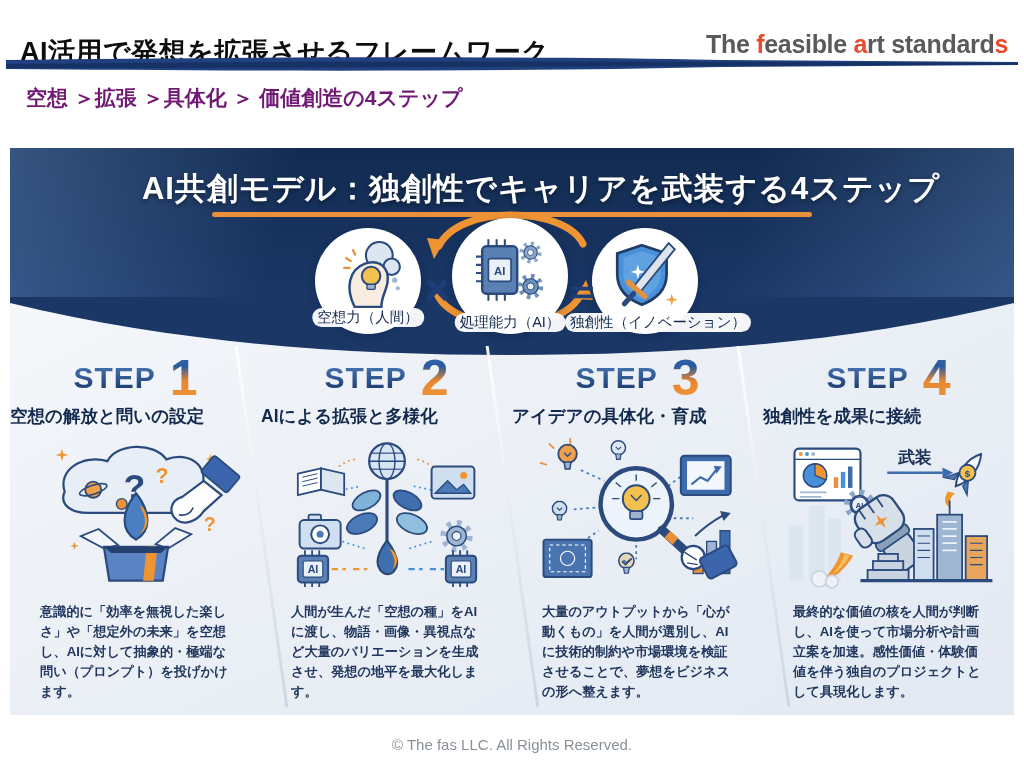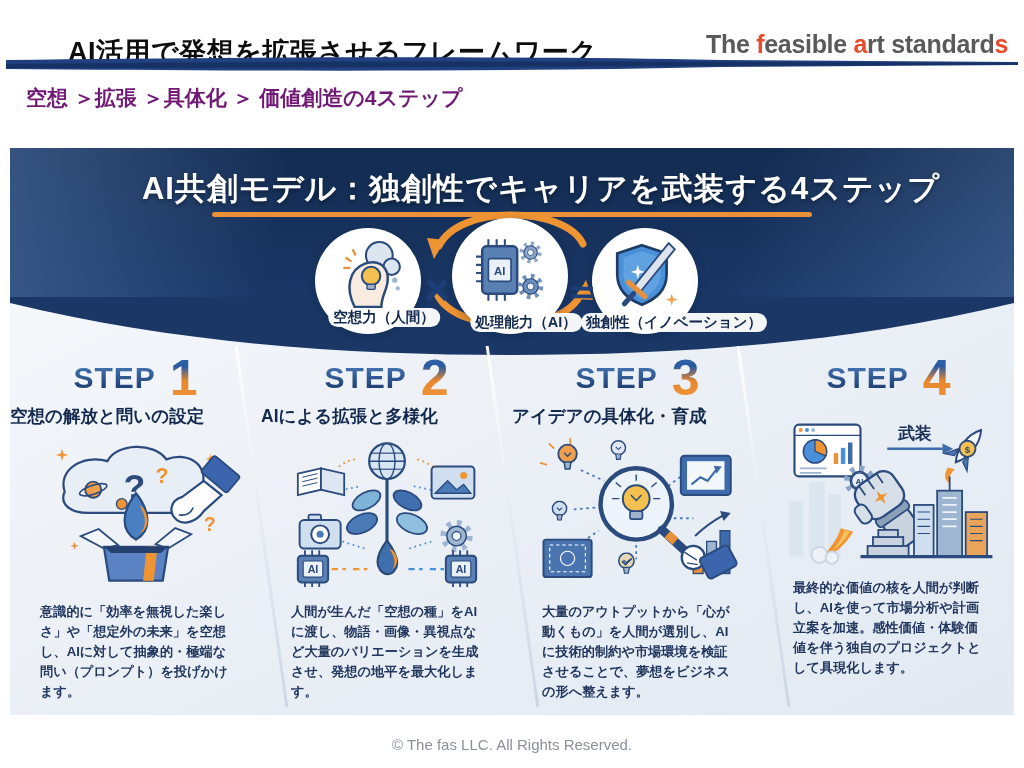--- a/index.html
+++ b/index.html
@@ -1,19 +1,19 @@
 <!DOCTYPE html>
 <html><head>
 <meta charset="utf-8">
 <style>
   html,body{margin:0;padding:0;width:1024px;height:768px;}
   body{background:#ffffff;font-family:"Liberation Sans","DejaVu Sans",sans-serif;position:relative;overflow:hidden;}
 
   
-  .top-title{position:absolute;left:20px;top:16px;font-size:27px;font-weight:900;color:#0d0d0d;letter-spacing:.5px;white-space:nowrap;margin-left:48px;}
+  .top-title{position:absolute;left:20px;top:16px;font-size:27px;font-weight:900;color:#0d0d0d;letter-spacing:.5px;white-space:nowrap;}
   .logo{position:absolute;right:16px;top:30px;font-size:25px;font-weight:700;color:#5a5a5a;letter-spacing:-.3px;white-space:nowrap;}
   .logo .r{color:#e84b2c;}
   .brush{position:absolute;left:0;top:56px;width:1024px;height:20px;display:block;}
   .subtitle{position:absolute;left:26px;top:84px;font-size:21px;font-weight:900;color:#701a75;white-space:nowrap;}
 
   
   .infographic{position:absolute;left:10px;top:148px;width:1004px;height:567px;
     background:linear-gradient(155deg,#f8fafc 0%,#eef2f7 40%,#e2e9f2 100%);overflow:hidden;}
   .banner{position:absolute;top:0;left:0;right:0;height:150px;background:linear-gradient(180deg,#122b50 0%,#1a3766 100%);padding-left:29px;}
   .banner::before{content:"";position:absolute;inset:0;
@@ -25,22 +25,22 @@
 
   
   .formula{position:absolute;top:66px;left:0;width:1004px;height:140px;z-index:4;}
   .arcs{position:absolute;left:405px;top:-18px;width:190px;height:160px;}
   .fcircle{position:absolute;background:#ffffff;border-radius:50%;box-shadow:0 3px 10px rgba(8,25,55,.3);
     display:flex;align-items:center;justify-content:center;}
   .c1{left:305px;top:14px;width:106px;height:106px;}
   .c2{left:442px;top:4px;width:116px;height:116px;}
   .c3{left:582px;top:14px;width:106px;height:106px;}
   .fcircle svg{width:72px;height:72px;margin-top:-12px;}
-  .flabel{position:absolute;font-size:14.5px;font-weight:700;color:#13294e;text-align:center;
-    background:rgba(255,255,255,.95);border-radius:10px;padding:1px 5px;line-height:1.15;z-index:6;white-space:nowrap;margin-left:16px;}
+  .flabel{position:absolute;font-size:14.5px;font-weight:400;color:#13294e;text-align:center;
+    background:rgba(255,255,255,.95);border-radius:10px;padding:1px 5px;line-height:1.15;z-index:6;white-space:nowrap;}
   .l1{left:358px;transform:translateX(-50%);top:94px;}
   .l2{left:500px;transform:translateX(-50%);top:99px;}
   .l3{left:648px;transform:translateX(-50%);top:99px;}
   .op{position:absolute;font-weight:900;color:#1d3f78;z-index:7;line-height:1;}
   .op-mult{left:414px;top:54px;font-size:44px;}
   .op-eq{left:552px;top:56px;font-size:40px;}
 
   
   .steps{position:absolute;left:0;top:196px;width:1004px;height:371px;display:flex;z-index:2;}
   .sep{position:absolute;top:2px;bottom:8px;width:3px;transform:skewX(8deg);z-index:1;
@@ -346,20 +346,21 @@
           </svg>
         </div>
         <p class="desc">大量のアウトプットから「心が動くもの」を人間が選別し、AIに技術的制約や市場環境を検証させることで、夢想をビジネスの形へ整えます。</p>
       </div>
 
       <div class="step-col">
         <div class="step-head">
           <span class="step-word">STEP</span>
           <span class="step-num">4</span>
         </div>
+        <div class="step-title">独創性を成果に接続</div>
         <div class="illus">
           <svg viewBox="0 0 240 170">
             <g fill="#dce6f0">
               <rect x="30" y="78" width="18" height="84"></rect>
                 <rect x="52" y="92" width="14" height="70"></rect>
                 <rect x="8" y="100" width="16" height="62"></rect>
             </g>
             <g>
               <rect x="14" y="14" width="74" height="58" rx="5" fill="#ffffff" stroke="#2b4a7d" stroke-width="2.4"></rect>
               <path d="M14,26 h74" stroke="#2b4a7d" stroke-width="1.5"></path>

